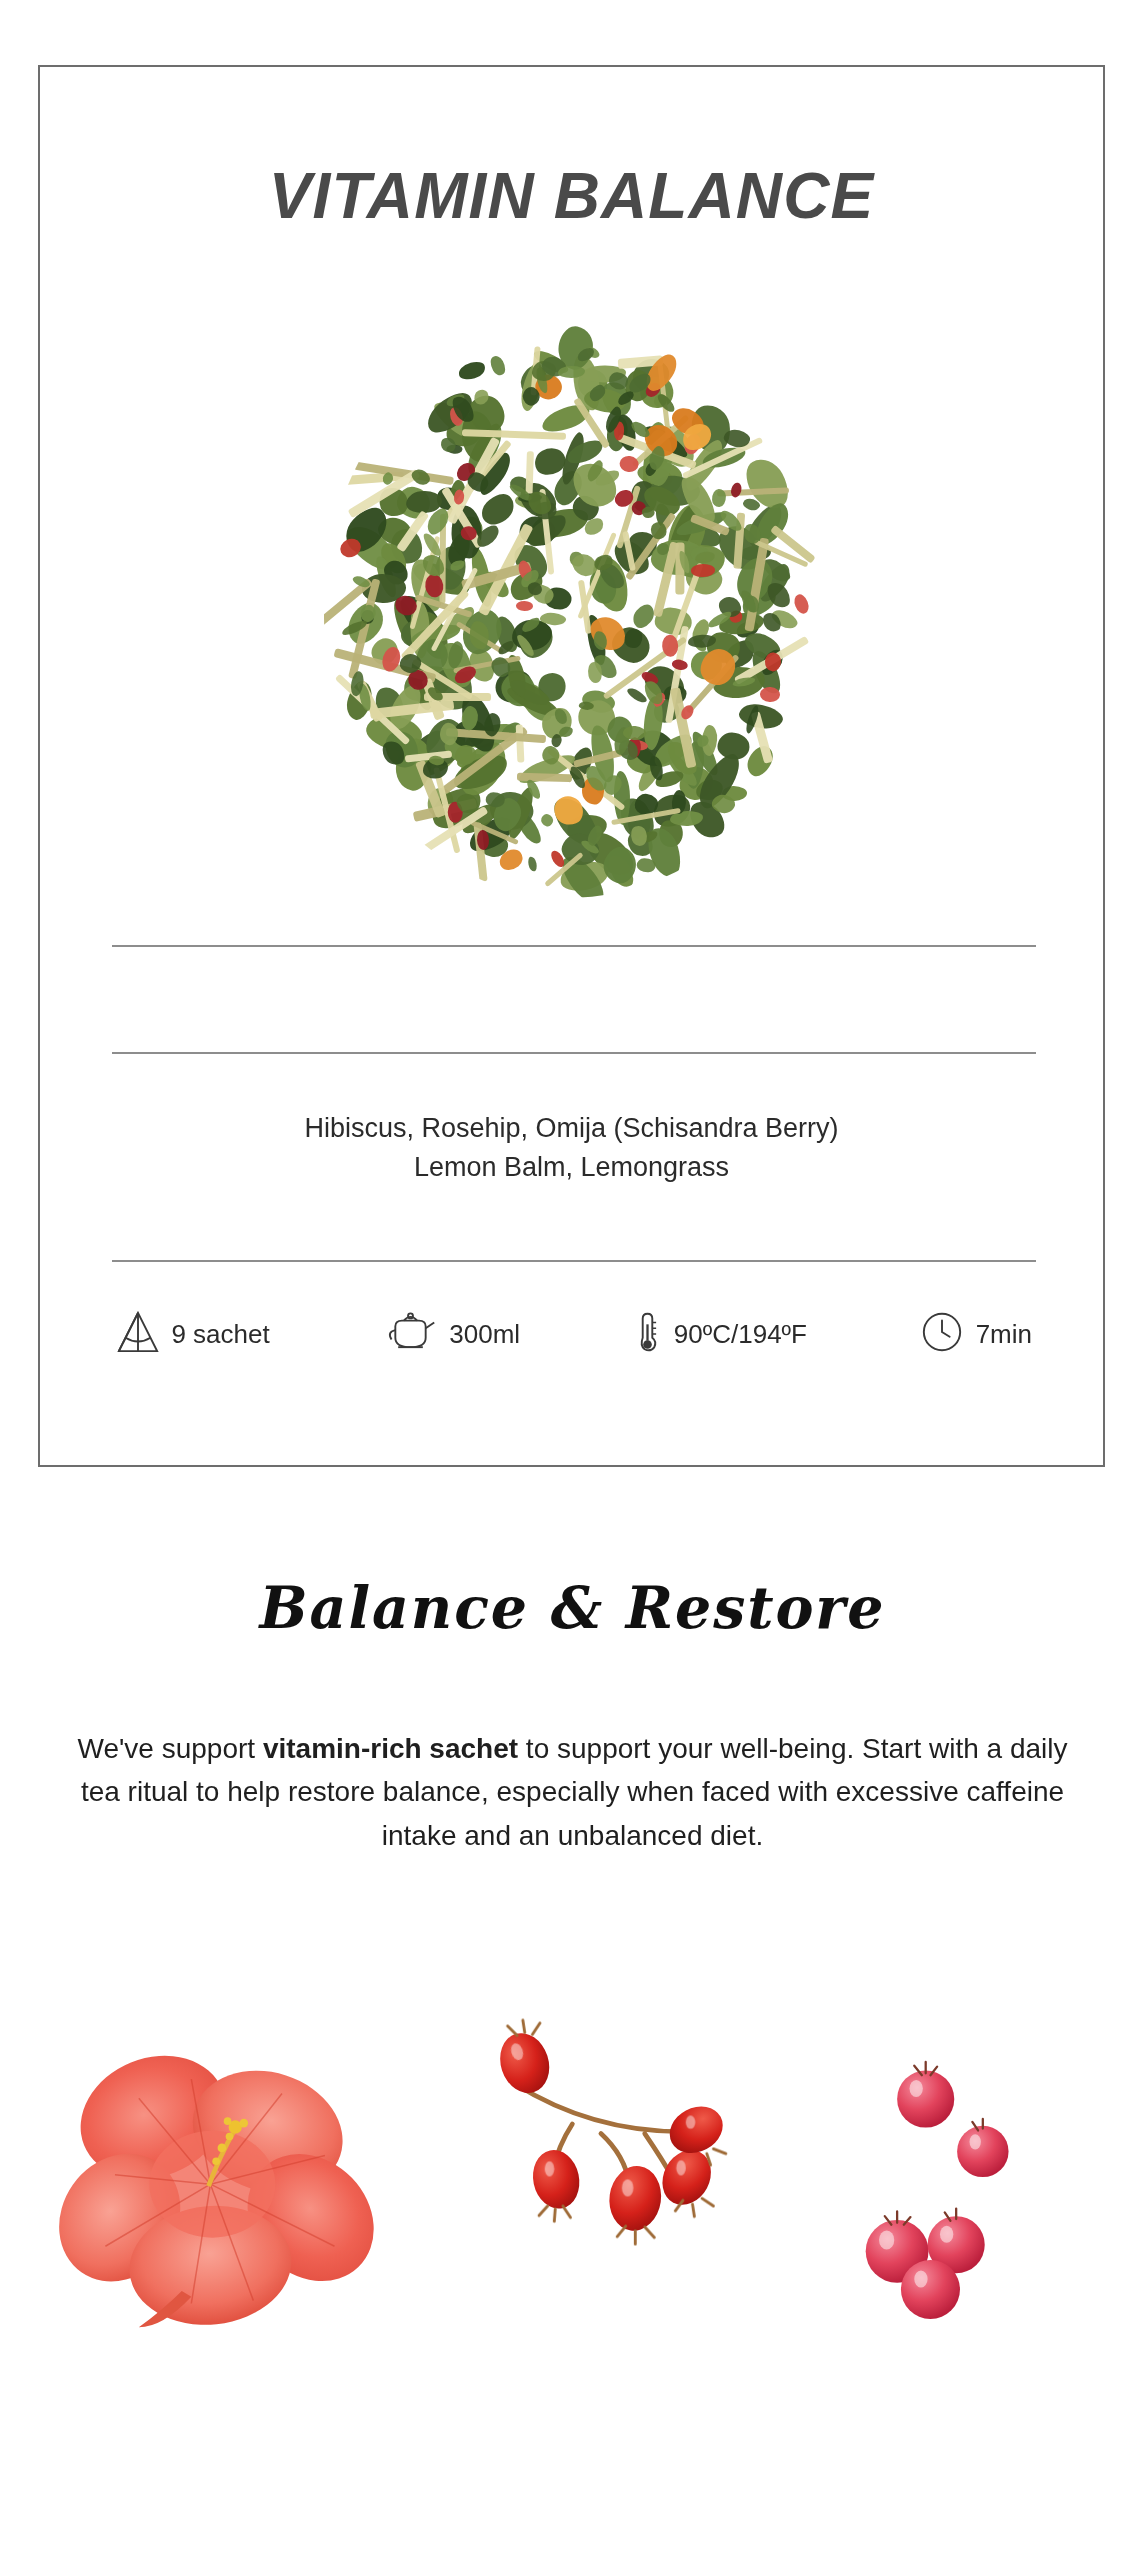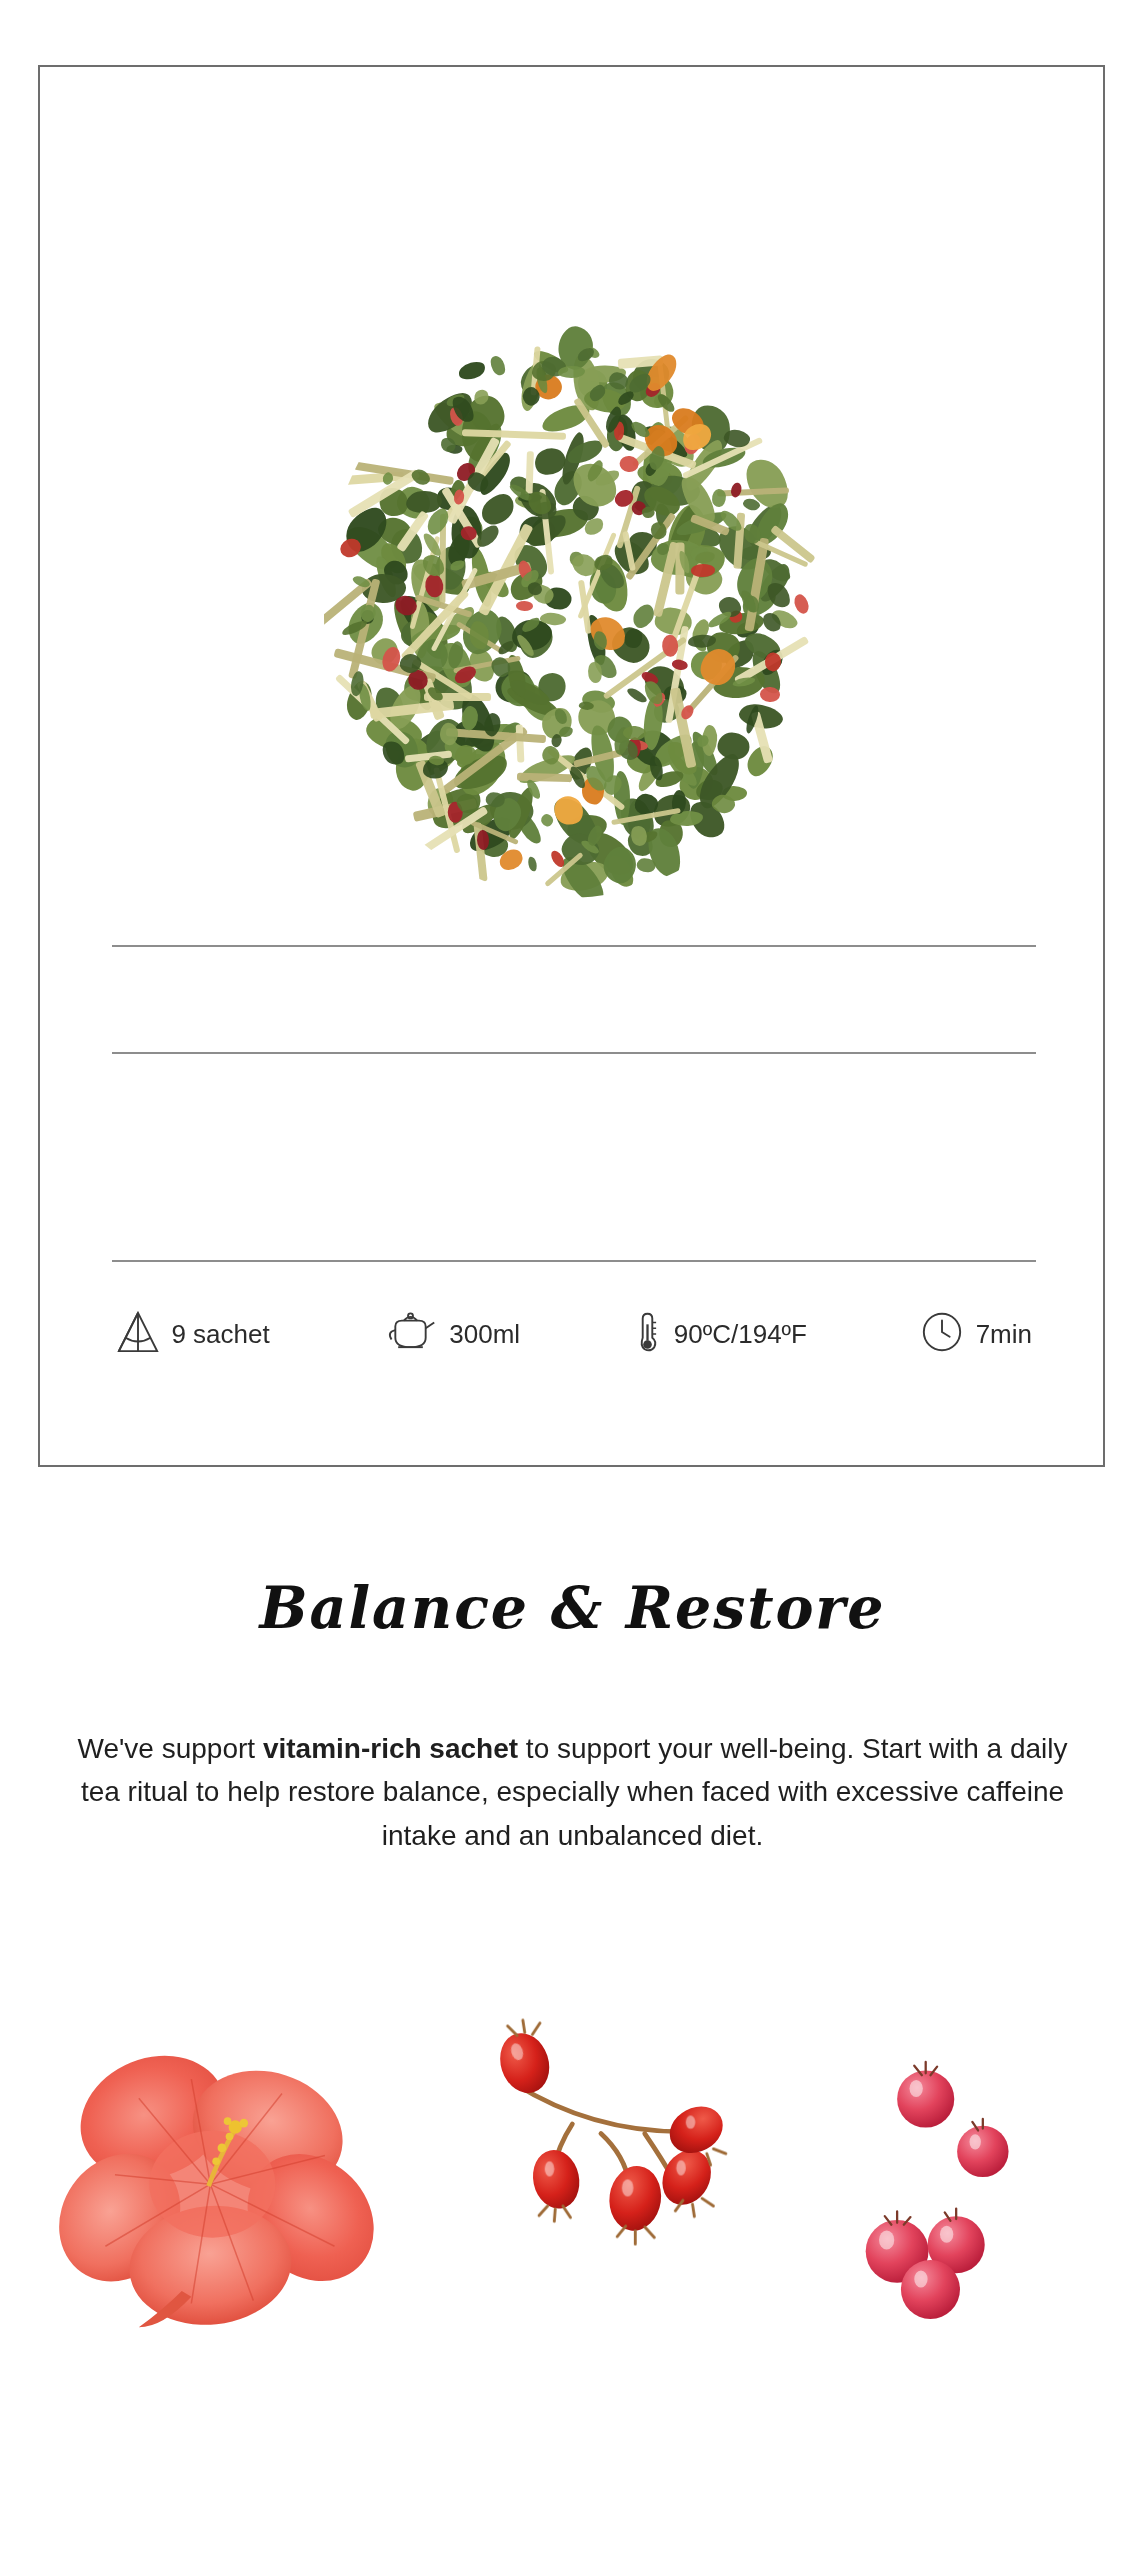--- a/index.html
+++ b/index.html
@@ -162,20 +162,21 @@
   .rosehip  { left: 458px; top: 33px; }
   .berries  { left: 840px; top: 72px; }
 </style>
 </head>
 <body>
 
 <div class="page">
 
   <div class="card">
 
+    <div class="product-title">VITAMIN BALANCE</div>
 
     <div class="tea-photo">
       <div class="tea-disc" id="tea-disc">
           <div class="bit" style="left: 127px; top: 90px; width: 26px; height: 35px; background: rgb(85, 114, 47); transform: rotate(80.1007deg); opacity: 0.96; border-radius: 46% 54% 52% 48% / 58% 44% 56% 42%;"></div>
           <div class="bit" style="left: 356px; top: 441px; width: 33px; height: 32.5px; background: rgb(109, 138, 62); transform: rotate(9.41904deg); opacity: 0.96; border-radius: 46% 54% 52% 48% / 58% 44% 56% 42%;"></div>
           <div class="bit" style="left: 313px; top: 140px; width: 36px; height: 20px; background: rgb(112, 143, 69); transform: rotate(200.214deg); opacity: 0.96; border-radius: 46% 54% 52% 48% / 58% 44% 56% 42%;"></div>
           <div class="bit" style="left: 106px; top: 84px; width: 54px; height: 21px; background: rgb(135, 158, 85); transform: rotate(218.011deg); opacity: 0.96; border-radius: 46% 54% 52% 48% / 58% 44% 56% 42%;"></div>
           <div class="bit" style="left: 19px; top: 208px; width: 59px; height: 28.6px; background: rgb(112, 143, 69); transform: rotate(40.0783deg); opacity: 0.96; border-radius: 46% 54% 52% 48% / 58% 44% 56% 42%;"></div>
           <div class="bit" style="left: 104px; top: 462px; width: 25.6px; height: 30px; background: rgb(135, 158, 85); transform: rotate(175.215deg); opacity: 0.96; border-radius: 46% 54% 52% 48% / 58% 44% 56% 42%;"></div>
           <div class="bit" style="left: 132px; top: 113px; width: 58px; height: 22px; background: rgb(96, 128, 59); transform: rotate(299.162deg); opacity: 0.96; border-radius: 46% 54% 52% 48% / 58% 44% 56% 42%;"></div>
@@ -617,20 +618,24 @@
           <div class="bit" style="left: 216px; top: 287px; width: 26px; height: 12.2px; background: rgb(135, 158, 85); transform: rotate(7.6584deg); opacity: 0.9; border-radius: 50% / 60% 40%;"></div>
           <div class="bit" style="left: 242px; top: 446px; width: 24px; height: 10.4px; background: rgb(61, 87, 38); transform: rotate(245.575deg); opacity: 0.9; border-radius: 50% / 60% 40%;"></div>
         </div>
     </div>
 
     <div class="rule r1"></div>
 
 
     <div class="rule r2"></div>
 
+    <div class="ingredients-list">
+      <div>Hibiscus, Rosehip, Omija (Schisandra Berry)</div>
+      <div>Lemon Balm, Lemongrass</div>
+    </div>
 
     <div class="rule r3"></div>
 
     <div class="brew-row">
 
       <div class="brew-item">
         <span class="brew-icon">
           <svg width="44" height="46" viewBox="0 0 46 48">
             <path d="M23 4 L43 44 L3 44 Z" fill="none" stroke="#3a3a3a" stroke-width="2"></path>
             <path d="M23 4 L23 44" fill="none" stroke="#3a3a3a" stroke-width="2"></path>

